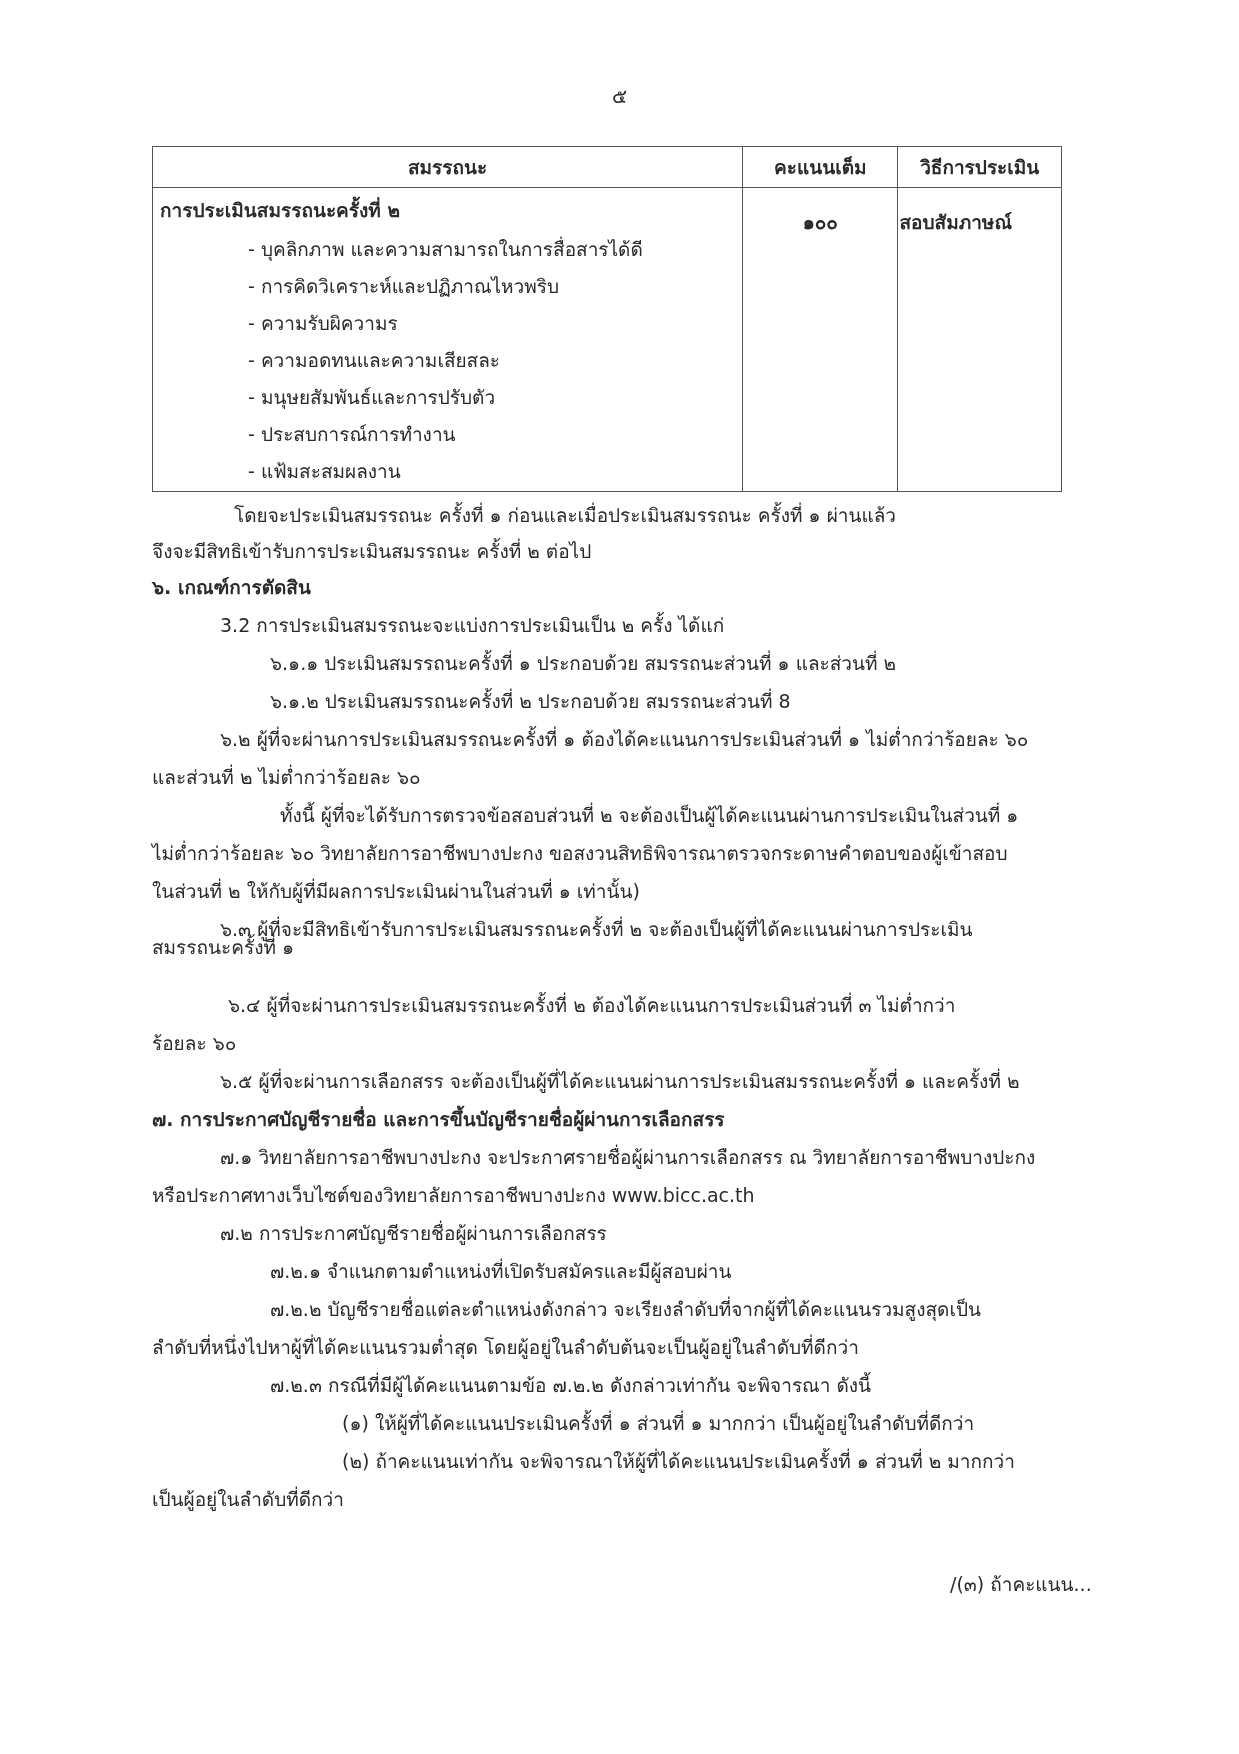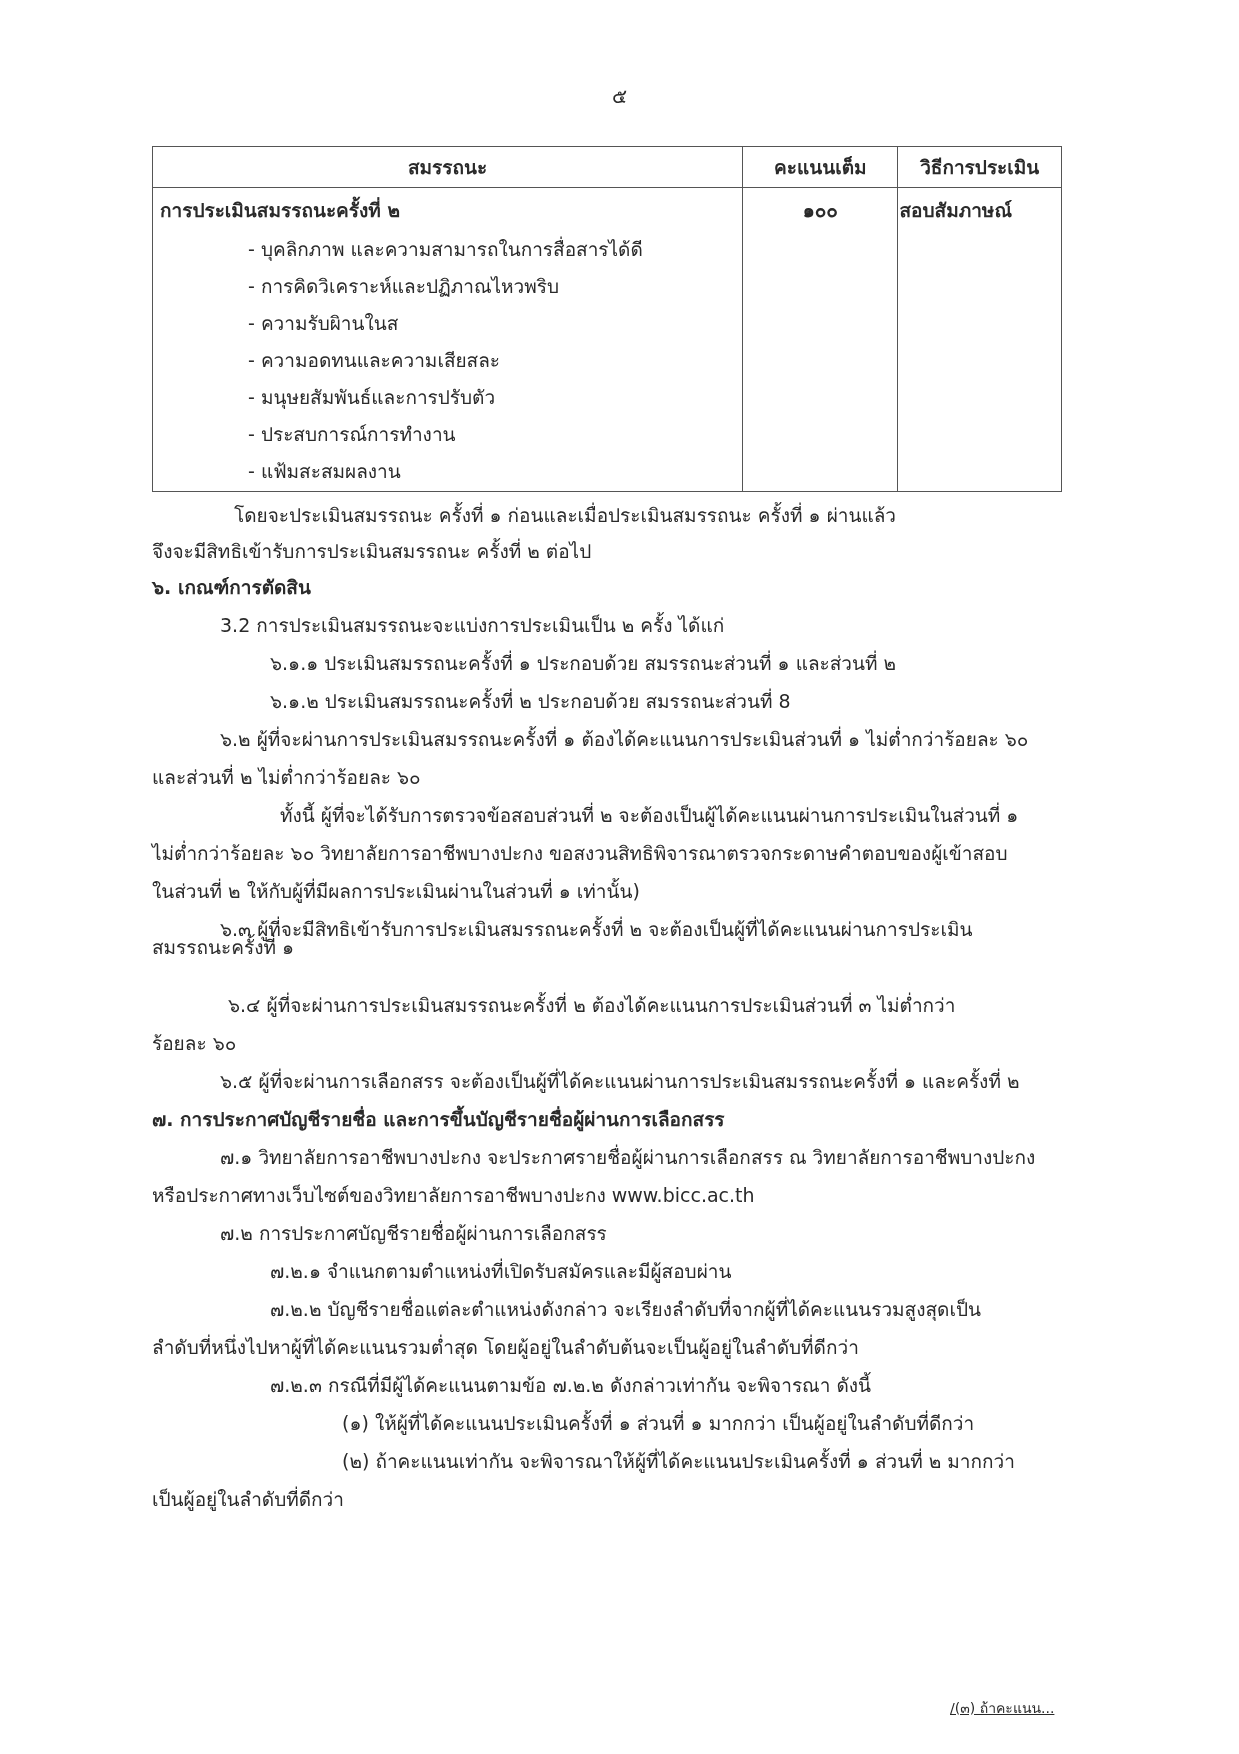--- a/index.html
+++ b/index.html
@@ -13,46 +13,46 @@
     position: absolute; left: 152px; top: 146px; width: 910px;
     border-collapse: collapse; font-size: 19px;
   }
   table.comp th, table.comp td { border: 1.5px solid #555; vertical-align: top; }
   table.comp th { font-weight: bold; height: 38px; text-align: center; vertical-align: middle; }
   .c1 { width: 594px; }
   .c2 { width: 154px; text-align: center; }
   .c3 { width: 162px; text-align: left; }
   .sec-title { font-weight: bold; padding: 4px 6px; line-height: 34px; }
   .bullet { padding-left: 94px; line-height: 37px; }
-  td.c2 .v, td.c3 .v { font-weight: bold; line-height: 34px; padding-top: 4px; }
+  td.c2 .v, td.c3 .v { font-weight: bold; line-height: 34px; padding-top: 16px; }
   .body { position: absolute; left: 152px; top: 500px; width: 940px; font-size: 19px; }
   .ln { position: absolute; white-space: nowrap; }
   .bold { font-weight: bold; }
-  .cont { position: absolute; left: 950px; top: 1697px; font-size: 14px; text-decoration: underline; }
+  .cont { position: absolute; left: 950px; top: 1569px; font-size: 19px; }
 </style>
 </head>
 <body>
 
 <div class="page-num">๕</div>
 
 <table class="comp">
   <thead>
     <tr>
       <th class="c1">สมรรถนะ</th>
       <th class="c2">คะแนนเต็ม</th>
       <th class="c3">วิธีการประเมิน</th>
     </tr>
   </thead>
   <tbody>
     <tr>
       <td class="c1">
         <div class="sec-title">การประเมินสมรรถนะครั้งที่ ๒</div>
         <div class="bullet">- บุคลิกภาพ และความสามารถในการสื่อสารได้ดี</div>
         <div class="bullet">- การคิดวิเคราะห์และปฏิภาณไหวพริบ</div>
-        <div class="bullet">- ความรับผิานในส</div>
+        <div class="bullet">- ความรับผิความร</div>
         <div class="bullet">- ความอดทนและความเสียสละ</div>
         <div class="bullet">- มนุษยสัมพันธ์และการปรับตัว</div>
         <div class="bullet">- ประสบการณ์การทำงาน</div>
         <div class="bullet">- แฟ้มสะสมผลงาน</div>
       </td>
       <td class="c2">
           <div class="v">๑๐๐</div>
         </td>
       <td class="c3">
           <div class="v">สอบสัมภาษณ์</div>

